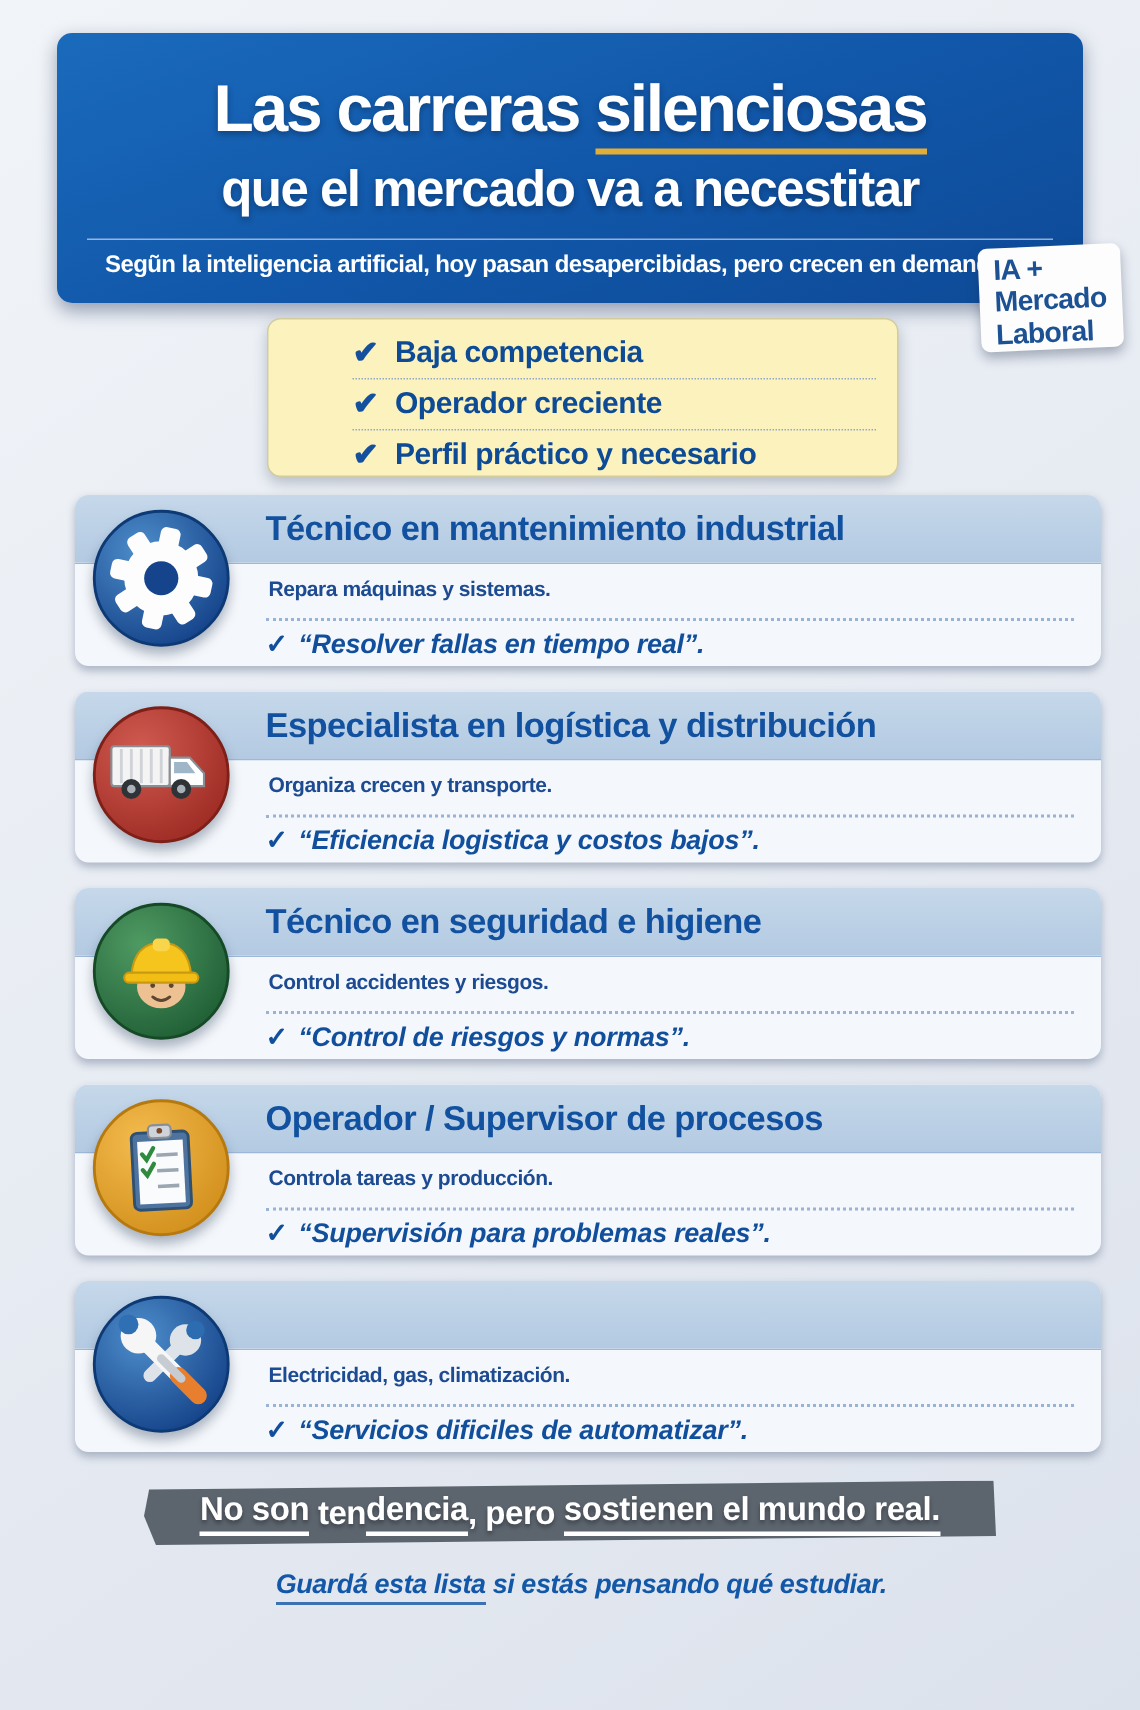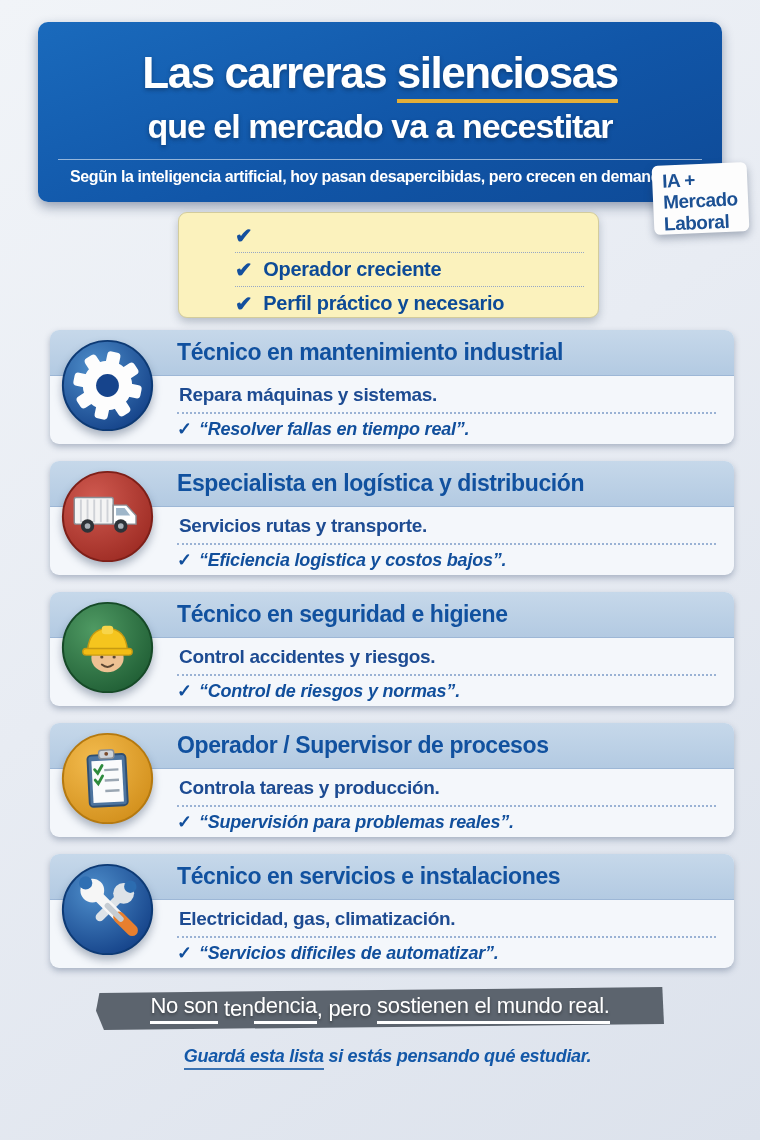--- a/index.html
+++ b/index.html
@@ -61,42 +61,42 @@
   .card-band{
     position:absolute;left:0;top:0;right:0;height:45px;
     background:linear-gradient(#c6d8ea,#b3cae2);
     border-radius:9px 9px 0 0;border-bottom:1px solid #9db7d6;
   }
   .card-title{
     position:absolute;left:127px;top:9px;font-size:23px;font-weight:bold;
     color:#11519f;letter-spacing:-.4px;white-space:nowrap;
   }
   .card-desc{
-    position:absolute;left:129px;top:54px;font-size:19px;font-weight:bold;
+    position:absolute;left:129px;top:54px;font-size:14px;font-weight:bold;
     color:#1d4b92;letter-spacing:-.3px;white-space:nowrap;
   }
   .card-sep{
     position:absolute;left:127px;right:18px;top:82px;
     border-top:2px dotted #7d9cc7;opacity:.75;
   }
   .card-quote{
     position:absolute;left:127px;top:88px;font-size:18px;font-weight:bold;
     font-style:italic;color:#114f9c;letter-spacing:-.2px;white-space:nowrap;
   }
   .card-quote .q-check{font-style:normal;margin-right:7px;}
   .icn{
     position:absolute;left:10px;top:8px;width:95px;height:95px;
     filter:drop-shadow(0 5px 4px rgba(30,50,80,.35));
   }
   
   .banner{
     position:absolute;left:96px;top:987px;width:568px;height:43px;
     background:#5c646e;display:flex;align-items:center;justify-content:center;
     clip-path:polygon(0.6% 14%,99.7% 0%,100% 86%,1.4% 100%,0% 55%);
-    color:#fff;font-size:22px;font-weight:normal;letter-spacing:-.3px;
+    color:#fff;font-size:22px;font-weight:bold;letter-spacing:-.3px;
     text-shadow:0 2px 3px rgba(0,0,0,.35);white-space:nowrap;
   }
   .banner span{white-space:pre;}
   .banner span.u{border-bottom:3px solid #fff;padding-bottom:2px;}
   .footer-note{
     position:absolute;left:0;top:1046px;width:760px;text-align:center;
     font-size:18px;font-weight:bold;font-style:italic;color:#1358a8;
     letter-spacing:-.3px;white-space:nowrap;
   }
   .footer-note span{white-space:pre;}
@@ -115,20 +115,21 @@
   </div>
   <div class="badge">
     <div>IA +</div>
     <div>Mercado</div>
     <div>Laboral</div>
   </div>
 
   <div class="checklist">
     <div class="checklist-row sep">
       <span class="check-glyph">✔</span>
+      <span>Baja competencia</span>
     </div>
     <div class="checklist-row sep">
       <span class="check-glyph">✔</span>
       <span>Operador creciente</span>
     </div>
     <div class="checklist-row">
       <span class="check-glyph">✔</span>
       <span>Perfil práctico y necesario</span>
     </div>
   </div>
@@ -154,21 +155,21 @@
         <rect x="43" y="14" width="14" height="72" rx="4" transform="rotate(135 50 50)"></rect>
         <circle cx="50" cy="50" r="26"></circle>
       </g>
       <circle cx="50" cy="50" r="12" fill="#16448c"></circle>
     </svg>
   </div>
 
   <div class="card" style="top:461px">
     <div class="card-band"></div>
     <div class="card-title">Especialista en logística y distribución</div>
-    <div class="card-desc">Servicios rutas y transporte.</div>
+    <div class="card-desc">Organiza crecen y transporte.</div>
     <div class="card-sep"></div>
     <div class="card-quote"><span class="q-check">✓</span><span>“Eficiencia logistica y costos bajos”.</span></div>
     <svg class="icn" viewBox="0 0 100 100">
       <defs>
         <radialGradient id="gRed" cx="35%" cy="30%" r="80%">
           <stop offset="0" stop-color="#d05a50"></stop>
             <stop offset="1" stop-color="#9c2a22"></stop>
         </radialGradient>
       </defs>
       <circle cx="50" cy="50" r="47" fill="url(#gRed)" stroke="#7e1f18" stroke-width="2"></circle>
@@ -228,21 +229,20 @@
         <circle cx="50" cy="24" r="2" fill="#7a4a2b"></circle>
         <path d="M47,41 h15 M47,52 h15 M47,63 h15" stroke="#9aa6b2" stroke-width="2.5" fill="none"></path>
         <path d="M37,40 l3,4 5,-8" stroke="#2e8b3d" stroke-width="3" fill="none" stroke-linecap="round"></path>
         <path d="M37,51 l3,4 5,-8" stroke="#2e8b3d" stroke-width="3" fill="none" stroke-linecap="round"></path>
       </g>
     </svg>
   </div>
 
   <div class="card" style="top:854px">
     <div class="card-band"></div>
-    <div class="card-title">Técnico en servicios e instalaciones</div>
     <div class="card-desc">Electricidad, gas, climatización.</div>
     <div class="card-sep"></div>
     <div class="card-quote"><span class="q-check">✓</span><span>“Servicios dificiles de automatizar”.</span></div>
     <svg class="icn" viewBox="0 0 100 100">
       <defs>
         <radialGradient id="gBlue2" cx="35%" cy="30%" r="80%">
           <stop offset="0" stop-color="#4e8ecb"></stop>
             <stop offset="1" stop-color="#123f86"></stop>
         </radialGradient>
       </defs>

